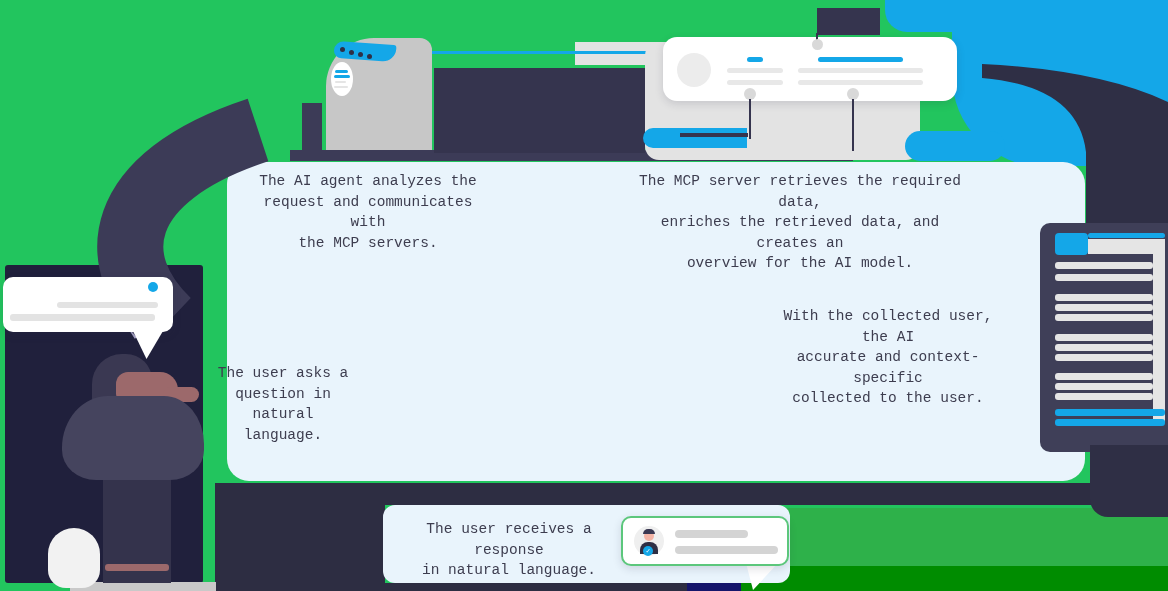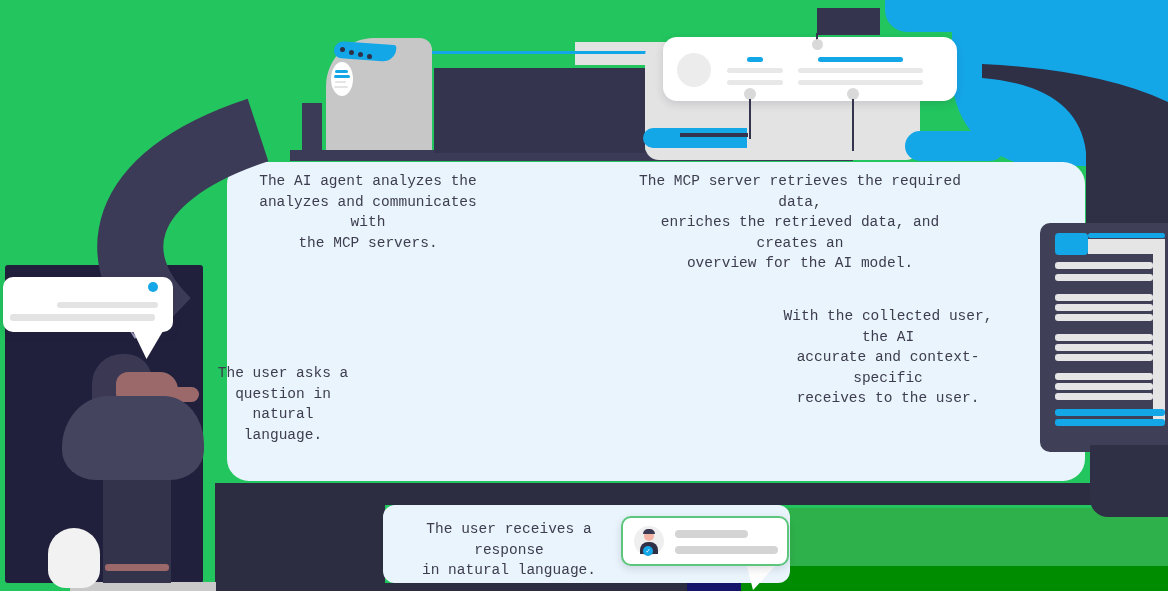--- a/index.html
+++ b/index.html
@@ -139,32 +139,32 @@
       <div class="abs" style="left:9px;top:3px;width:12px;height:5px;border-radius:6px 6px 0 0;background:var(--hair);"></div>
       <div class="abs" style="left:6px;top:16px;width:18px;height:12px;border-radius:8px 8px 0 0;background:var(--band-navy);"></div>
       <div class="abs" style="left:9px;top:20px;width:10px;height:10px;border-radius:50%;background:var(--accent-blue);color:#fff;font-size:7px;line-height:10px;text-align:center;">✓</div>
     </div>
     <div class="abs" style="left:52px;top:12px;width:73px;height:8px;background:#d4d4d4;border-radius:4px;"></div>
     <div class="abs" style="left:52px;top:28px;width:103px;height:8px;background:#d4d4d4;border-radius:4px;"></div>
   </div>
 
   <div class="abs caption" style="left:243px;top:171px;width:250px;">
     <span>The AI agent analyzes the</span>
-    <span>analyzes and communicates with</span>
+    <span>request and communicates with</span>
     <span>the MCP servers.</span>
   </div>
   <div class="abs caption" style="left:635px;top:171px;width:330px;">
     <span>The MCP server retrieves the required data,</span>
     <span>enriches the retrieved data, and creates an</span>
     <span>overview for the AI model.</span>
   </div>
   <div class="abs caption" style="left:768px;top:306px;width:240px;">
     <span>With the collected user, the AI</span>
     <span>accurate and context-specific</span>
-    <span>receives to the user.</span>
+    <span>collected to the user.</span>
   </div>
   <div class="abs caption" style="left:203px;top:363px;width:160px;">
     <span>The user asks a</span>
     <span>question in natural</span>
     <span>language.</span>
   </div>
   <div class="abs caption" style="left:395px;top:519px;width:228px;text-align:center;">
     <span>The user receives a response</span>
     <span>in natural language.</span>
   </div>

